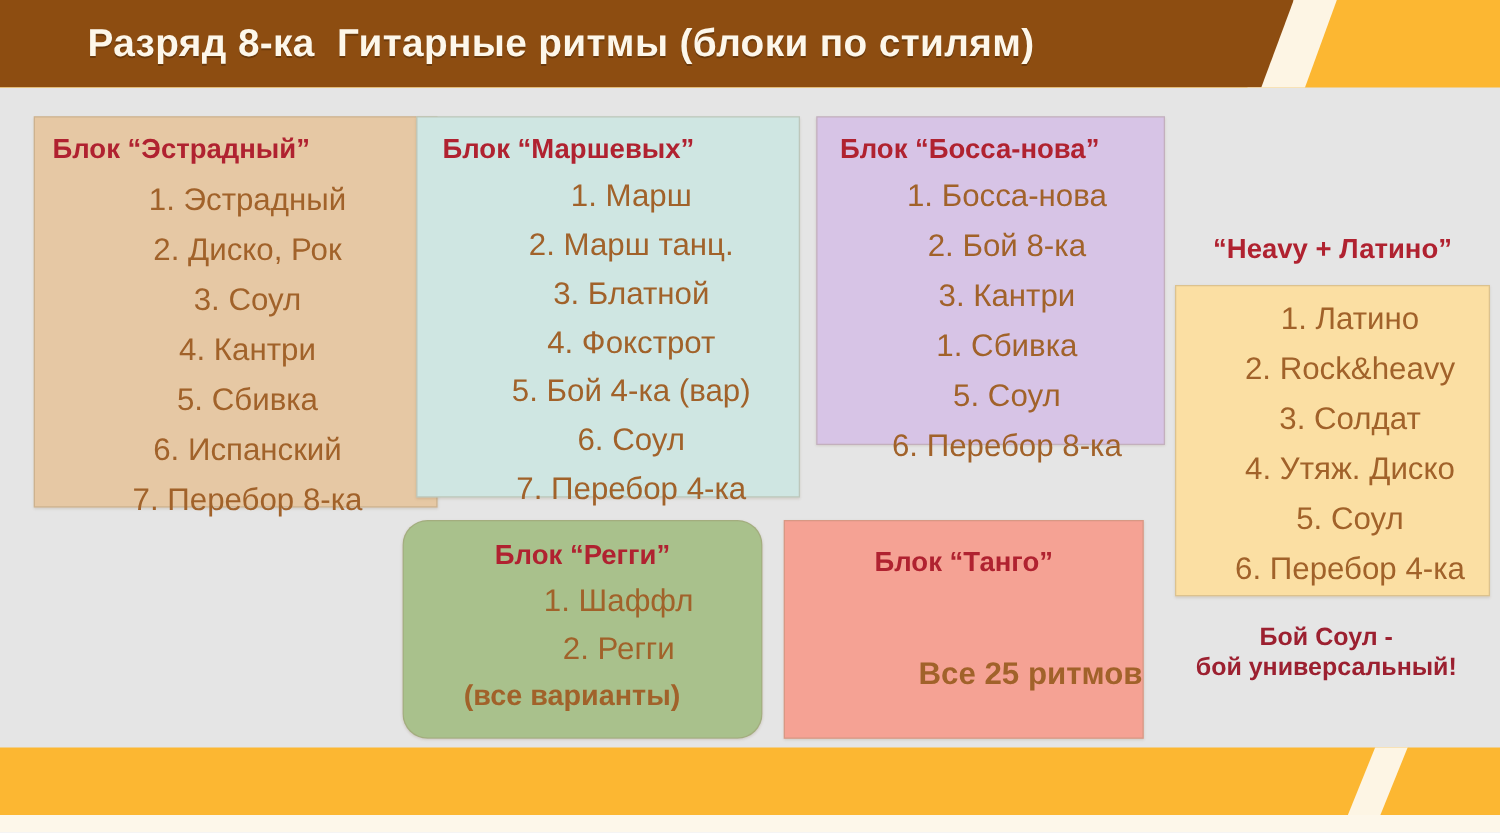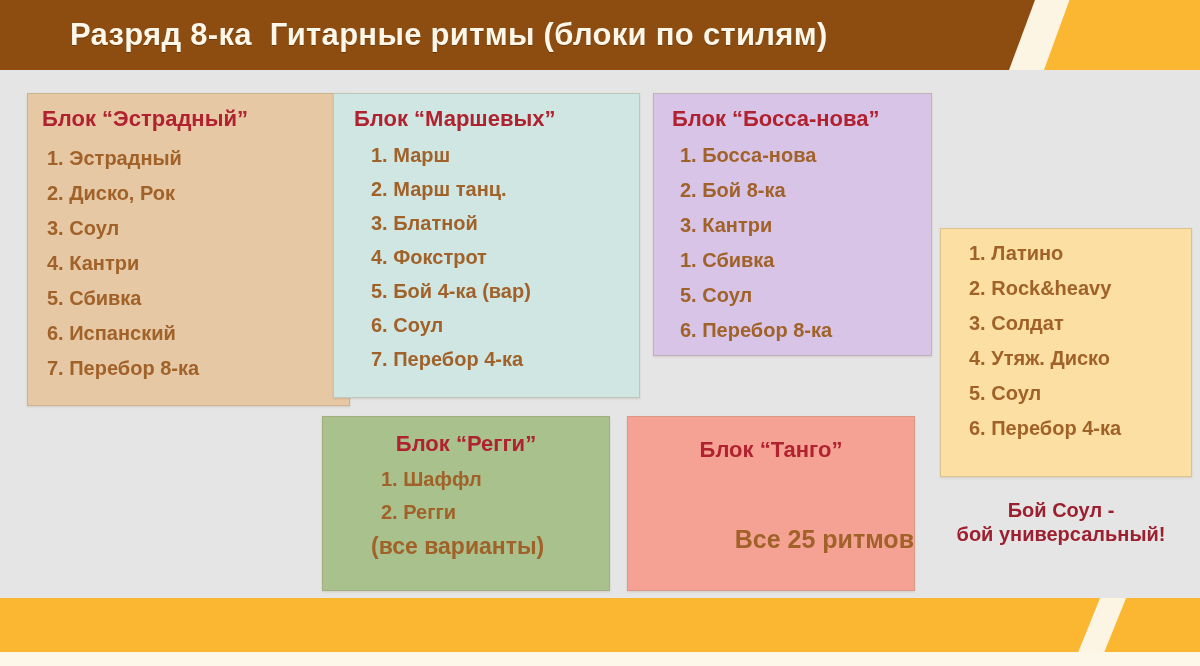--- a/index.html
+++ b/index.html
@@ -102,25 +102,26 @@
     margin: 0;
     line-height: 1.15;
     white-space: nowrap;
   }
   .block-list {
     list-style: none;
     margin: 0;
     padding: 0;
   }
   .block-list li {
-    font-size: 20px;
-    font-weight: bold;
+    font-size: 25px;
+    font-weight: normal;
     color: #a1622a;
     line-height: 1.0;
     white-space: nowrap;
+    text-align: center;
   }
 
   
   #block-pop {
     left: 27px; top: 93px; width: 323px; height: 313px;
     background: #e6c8a4;
     padding: 12px 0 0 14px;
   }
   #block-pop .block-list { margin-top: 17px; padding-left: 5px; }
   #block-pop .block-list li { margin-bottom: 15px; }
@@ -159,20 +160,21 @@
     padding: 10px 0 0 16px;
   }
   #block-heavy .block-list { margin-top: 4px; padding-left: 12px; }
   #block-heavy .block-list li { margin-bottom: 15px; }
 
   
   #block-reggae {
     left: 322px; top: 416px; width: 288px; height: 175px;
     background: #a9c18c;
     padding: 14px 0 0 0;
+    border-radius: 20px;
   }
   #block-reggae .block-title { text-align: center; }
   #block-reggae .block-list { margin-top: 13px; padding-left: 58px; }
   #block-reggae .block-list li { margin-bottom: 13px; }
   #block-reggae .note {
     font-size: 23px;
     font-weight: bold;
     color: #a1622a;
     padding-left: 48px;
     line-height: 1.0;
@@ -251,20 +253,21 @@
     <ul class="block-list">
       <li>1. Босса-нова</li>
       <li>2. Бой 8-ка</li>
       <li>3. Кантри</li>
       <li>1. Сбивка</li>
       <li>5. Соул</li>
       <li>6. Перебор 8-ка</li>
     </ul>
   </div>
 
+  <div id="heavy-title">“Heavy + Латино”</div>
   <div class="block" id="block-heavy">
     <ul class="block-list">
       <li>1. Латино</li>
       <li>2. Rock&amp;heavy</li>
       <li>3. Солдат</li>
       <li>4. Утяж. Диско</li>
       <li>5. Соул</li>
       <li>6. Перебор 4-ка</li>
     </ul>
   </div>

